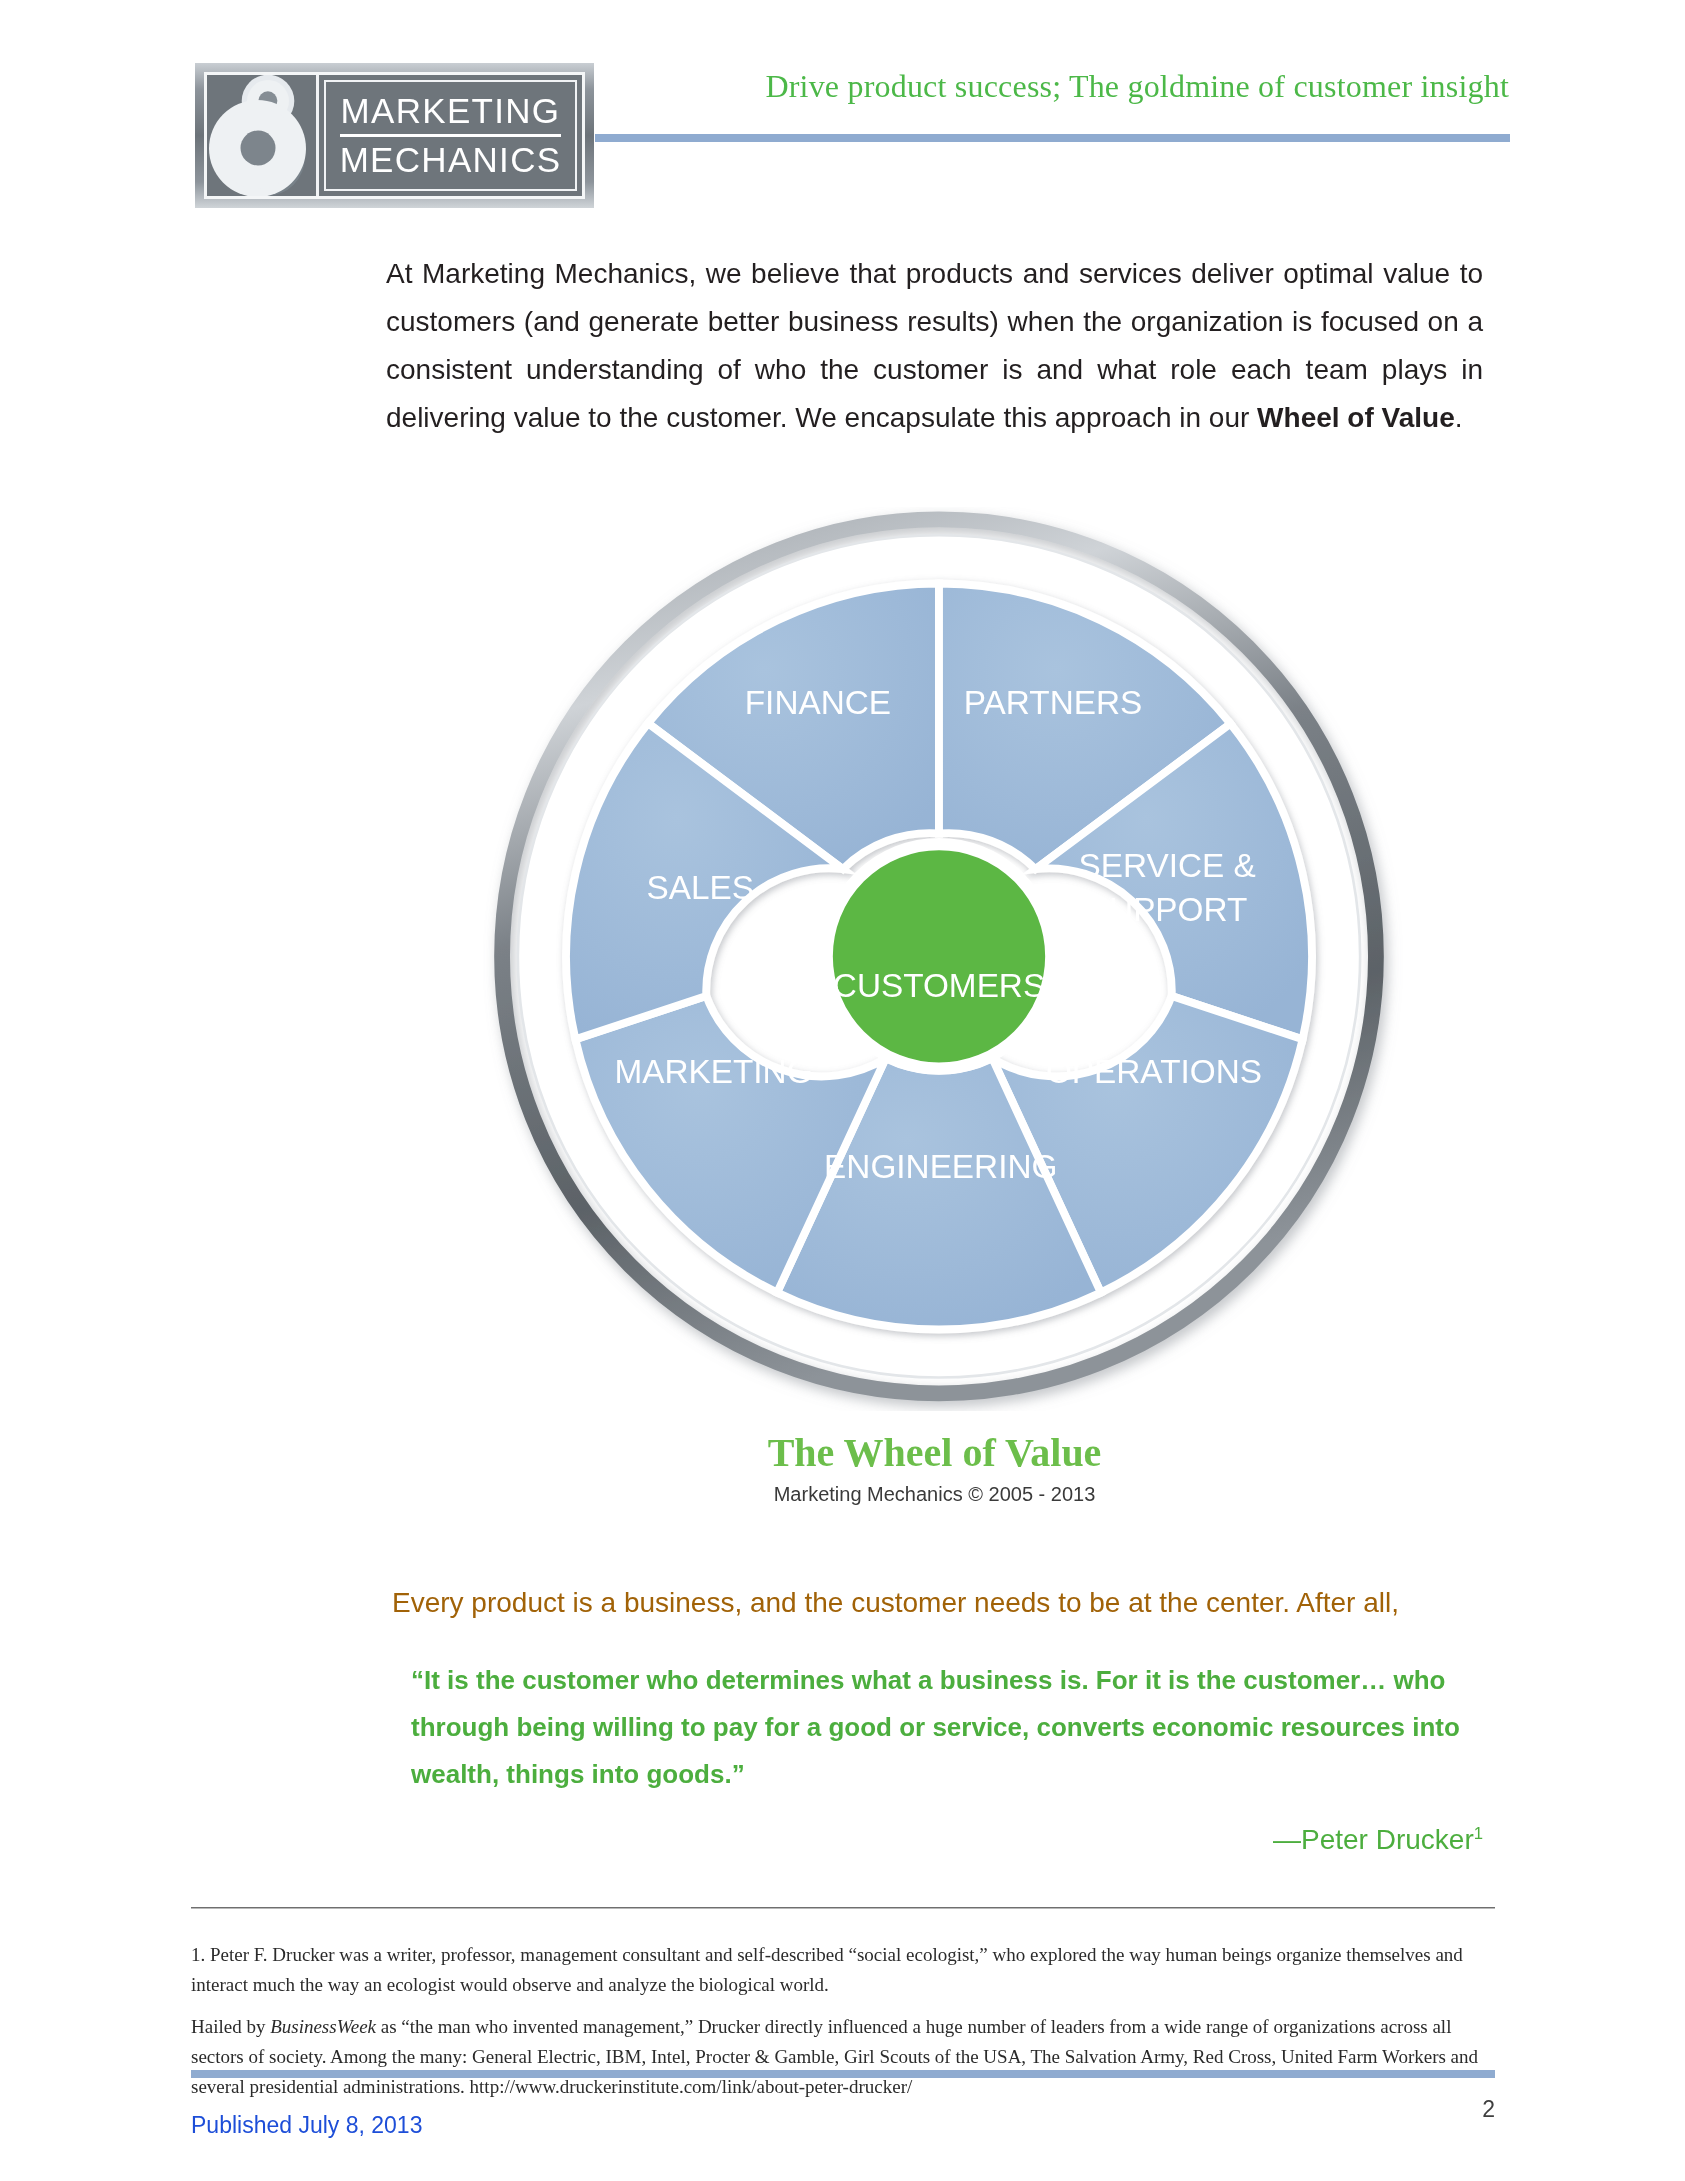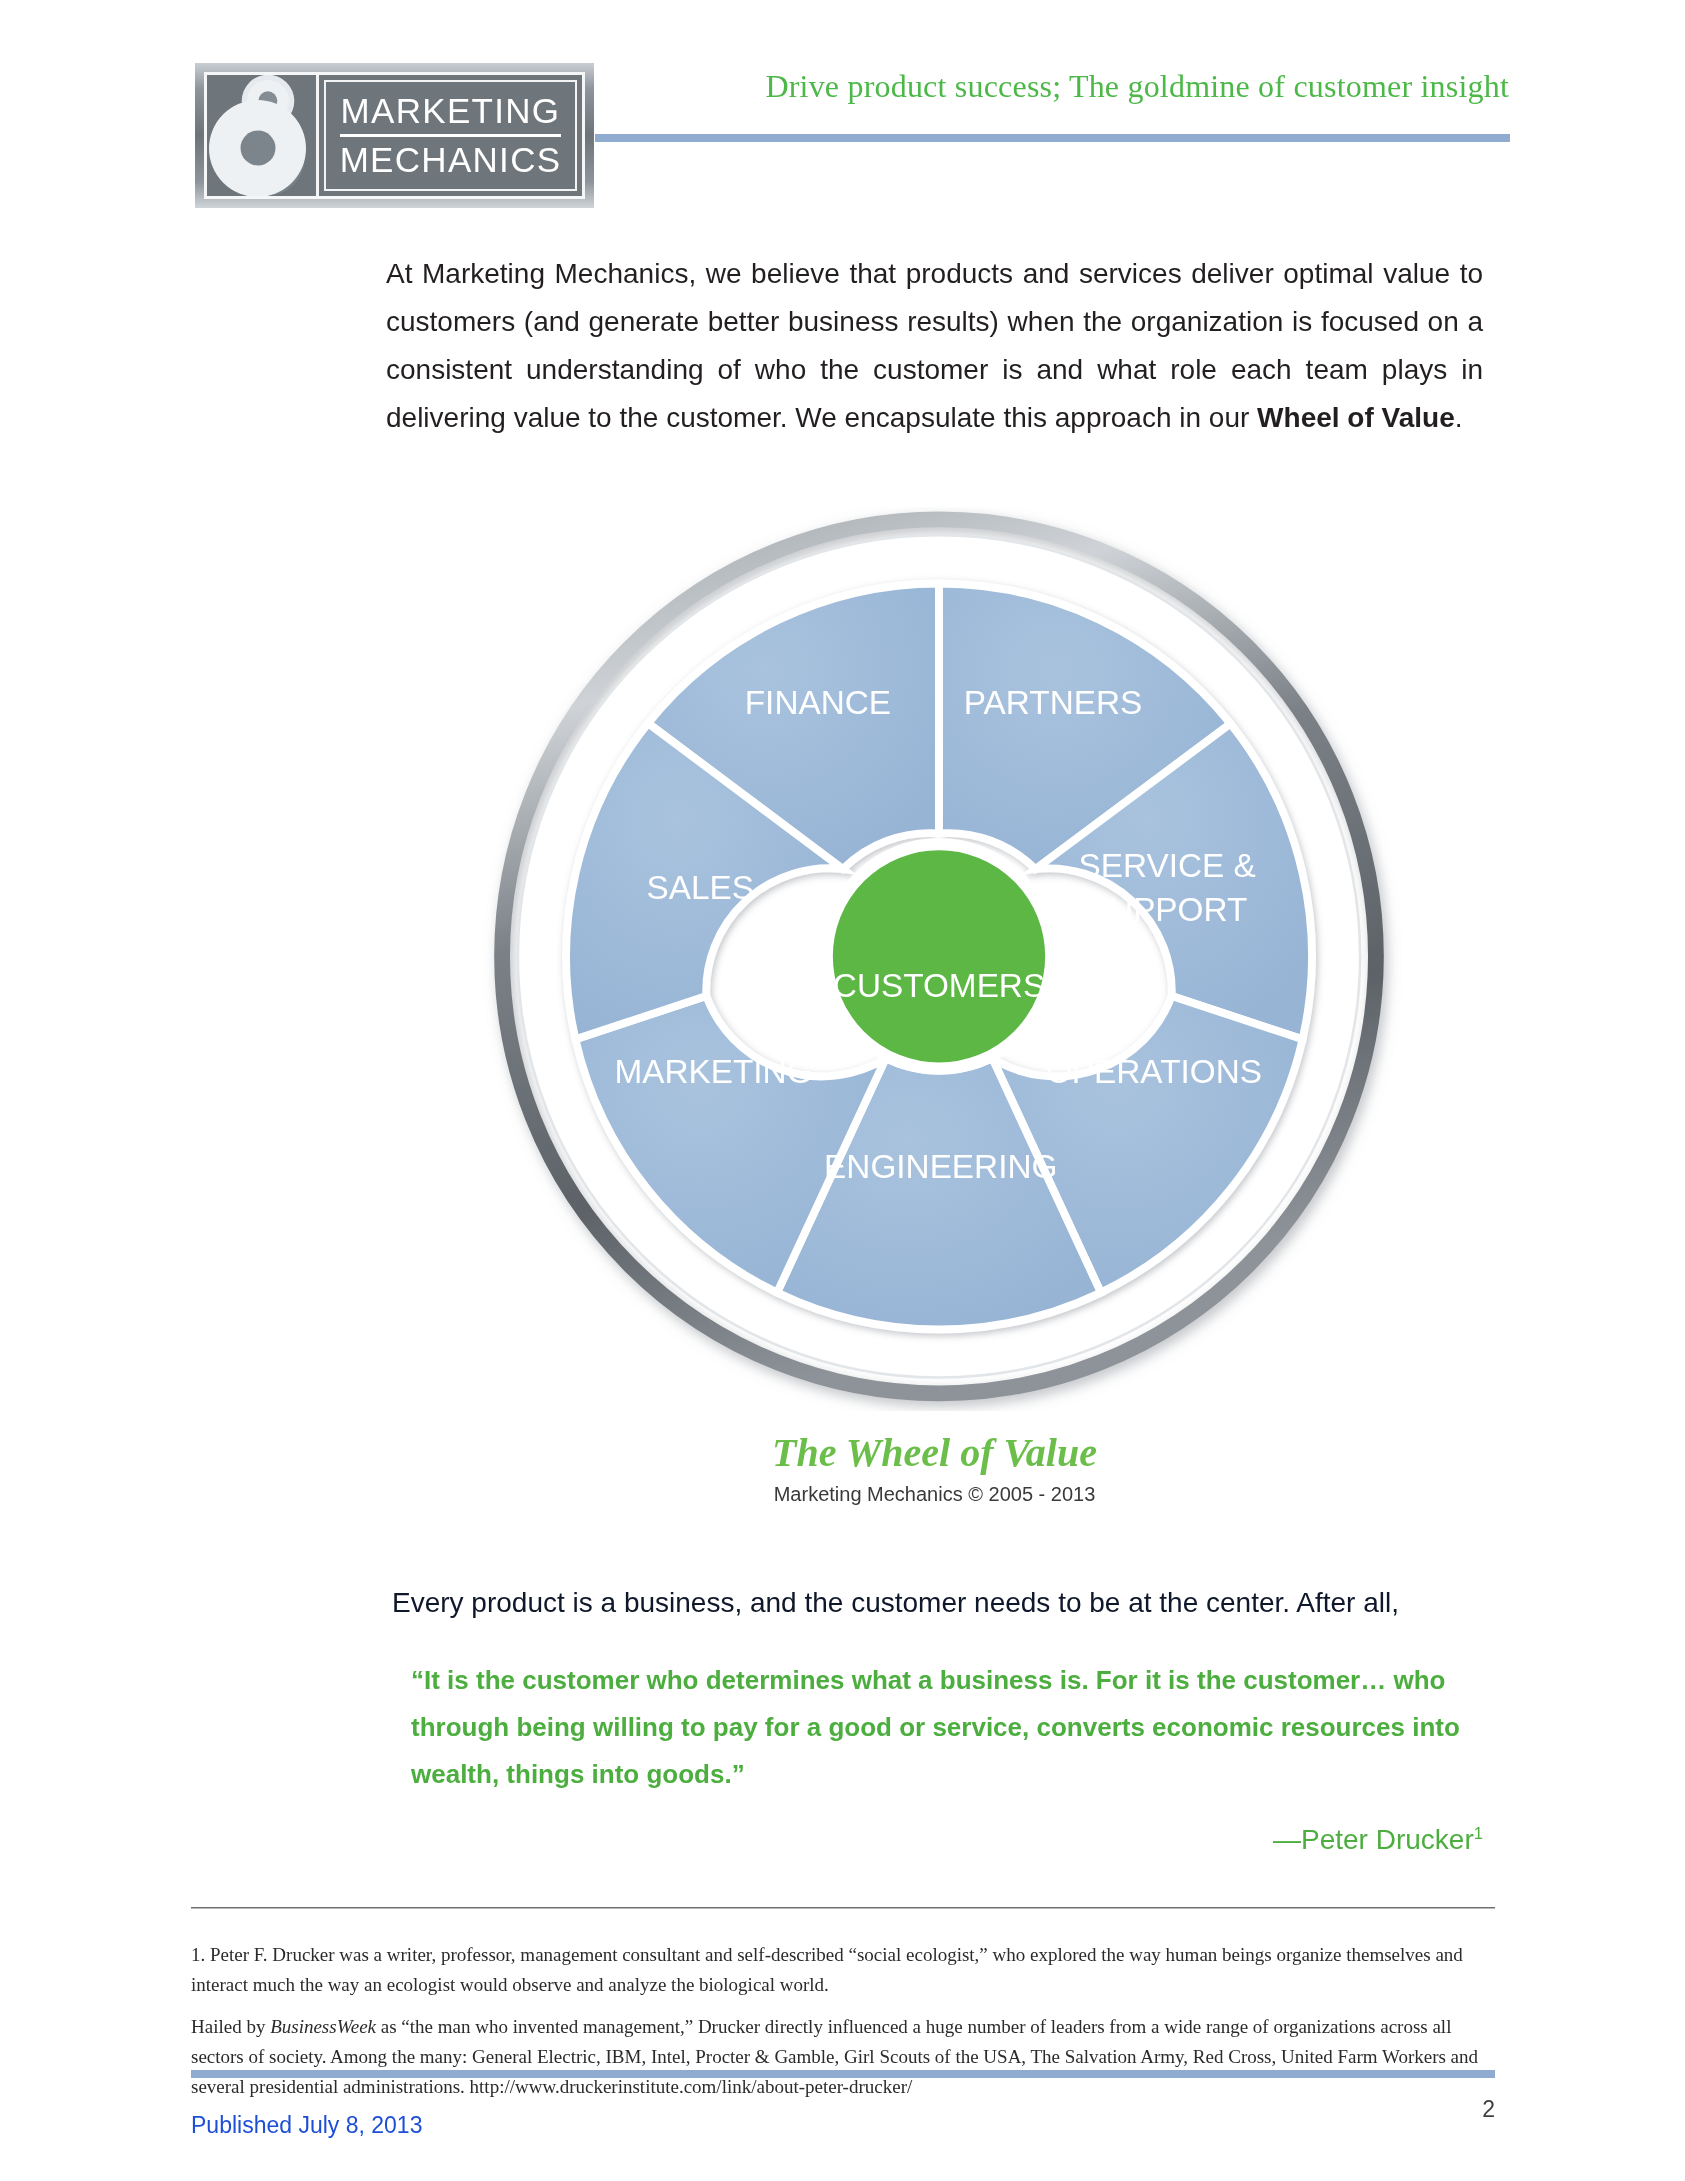--- a/index.html
+++ b/index.html
@@ -196,42 +196,41 @@
   .wheel-title {
     position: absolute;
     left: 386px;
     top: 1429px;
     width: 1097px;
     text-align: center;
     color: #6cbe4b;
     font-family: "Liberation Serif", serif;
     font-size: 40px;
     font-weight: 700;
-    font-style: italic;
   }
   .wheel-sub {
     position: absolute;
     left: 386px;
     top: 1483px;
     width: 1097px;
     text-align: center;
     color: #3a3a3a;
     font-family: Liberation Sans, sans-serif;
     font-size: 20px;
   }
 
   
   .lead {
     position: absolute;
     left: 392px;
     top: 1580px;
     width: 1091px;
     font-size: 28px;
     line-height: 46px;
-    color: #0f172a;
+    color: #a16207;
     text-align: justify;
     font-family: "Liberation Sans", sans-serif;
   }
   .quote {
     position: absolute;
     left: 411px;
     top: 1657px;
     width: 1073px;
     color: #4cae3e;
     font-size: 26px;

